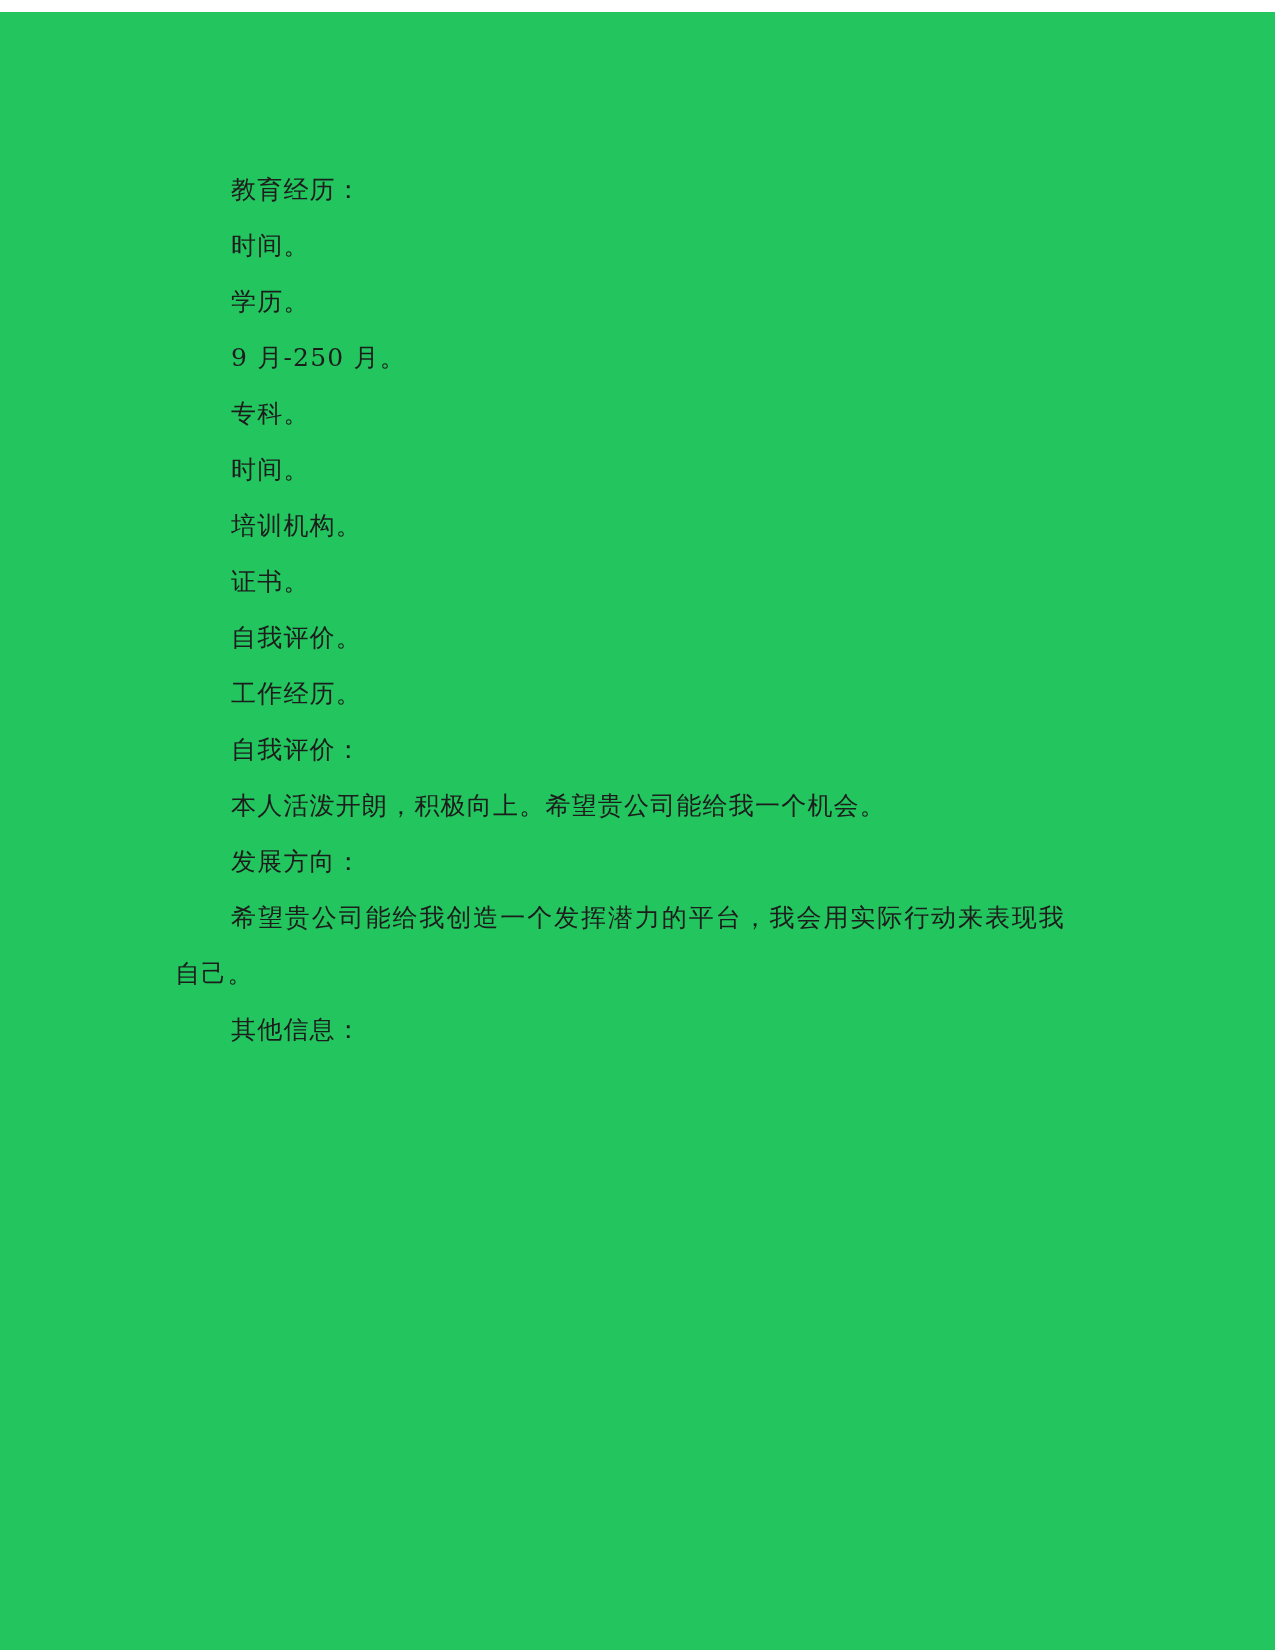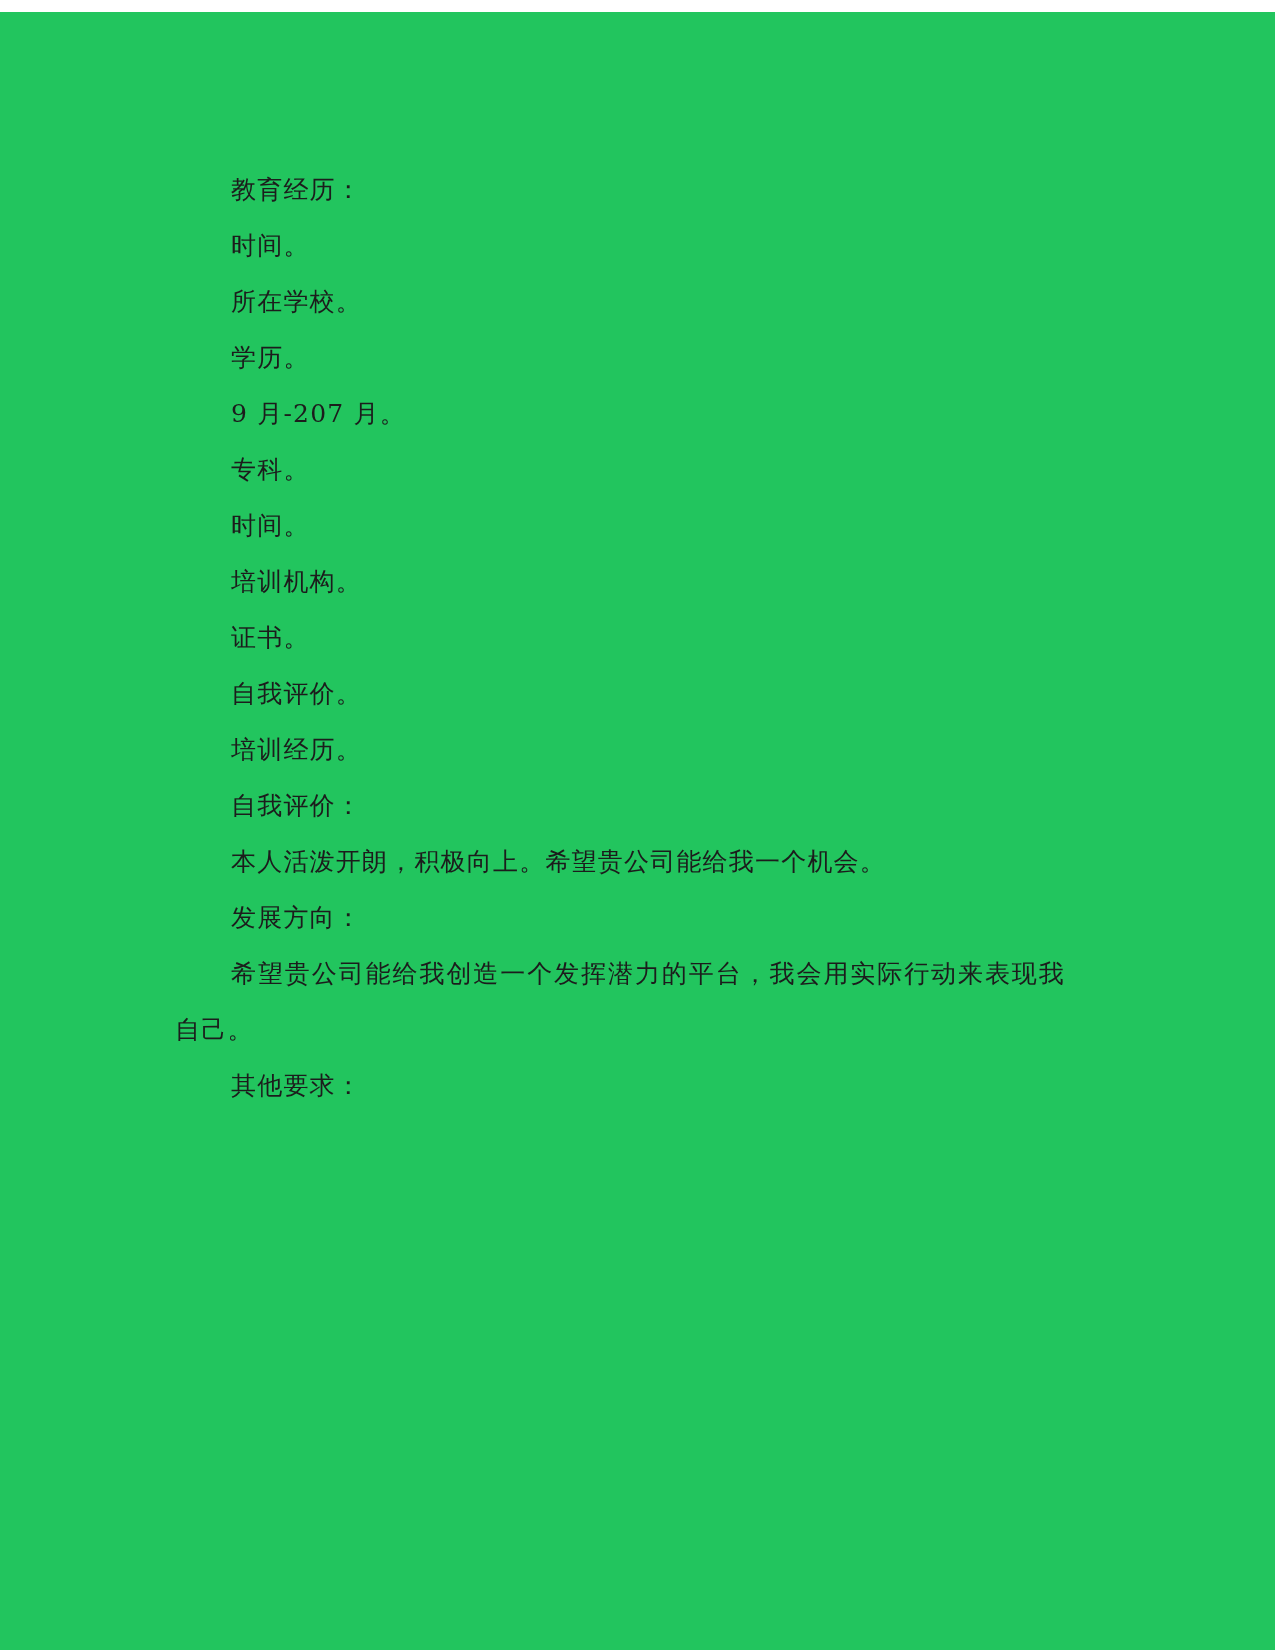--- a/index.html
+++ b/index.html
@@ -36,29 +36,28 @@
   }
 </style>
 </head>
 <body>
 
 <div class="page">
   <div class="content">
 
     <p class="para">教育经历：</p>
     <p class="para">时间。</p>
-    <p class="para">所在学校。</p>
     <p class="para">学历。</p>
-    <p class="para">9 月-207 月。</p>
+    <p class="para">9 月-250 月。</p>
     <p class="para">专科。</p>
     <p class="para">时间。</p>
     <p class="para">培训机构。</p>
     <p class="para">证书。</p>
     <p class="para">自我评价。</p>
-    <p class="para">培训经历。</p>
+    <p class="para">工作经历。</p>
     <p class="para">自我评价：</p>
     <p class="para">本人活泼开朗，积极向上。希望贵公司能给我一个机会。</p>
     <p class="para">发展方向：</p>
     <p class="para">希望贵公司能给我创造一个发挥潜力的平台，我会用实际行动来表现我自己。</p>
-    <p class="para">其他要求：</p>
+    <p class="para">其他信息：</p>
 
   </div>
 </div>
 
 </body></html>

